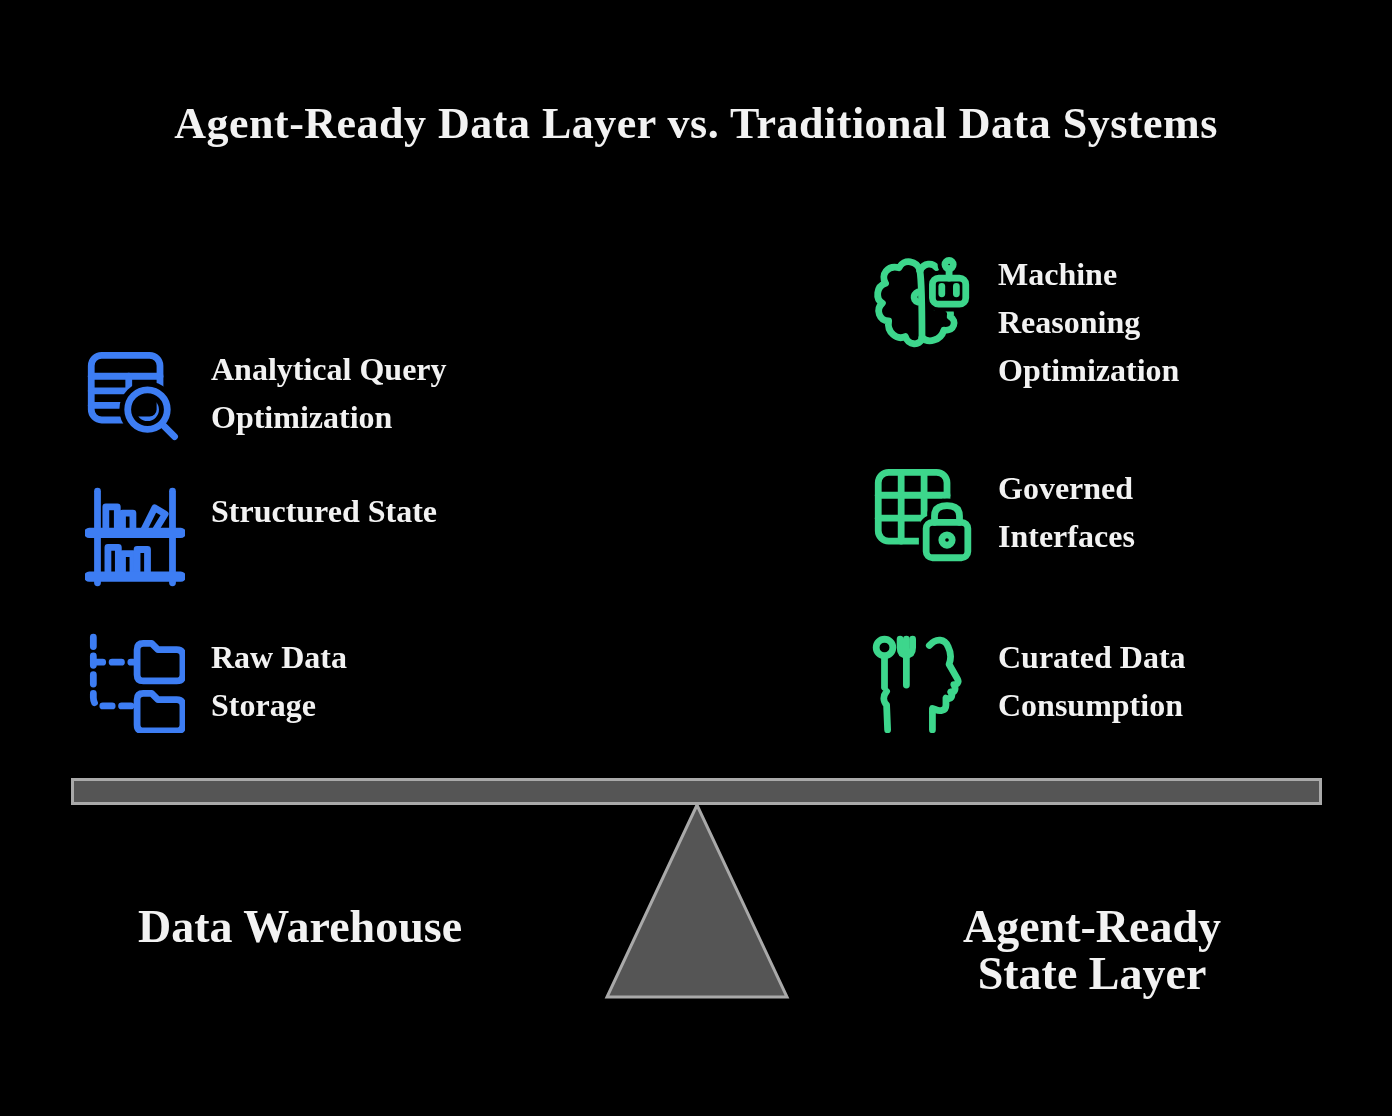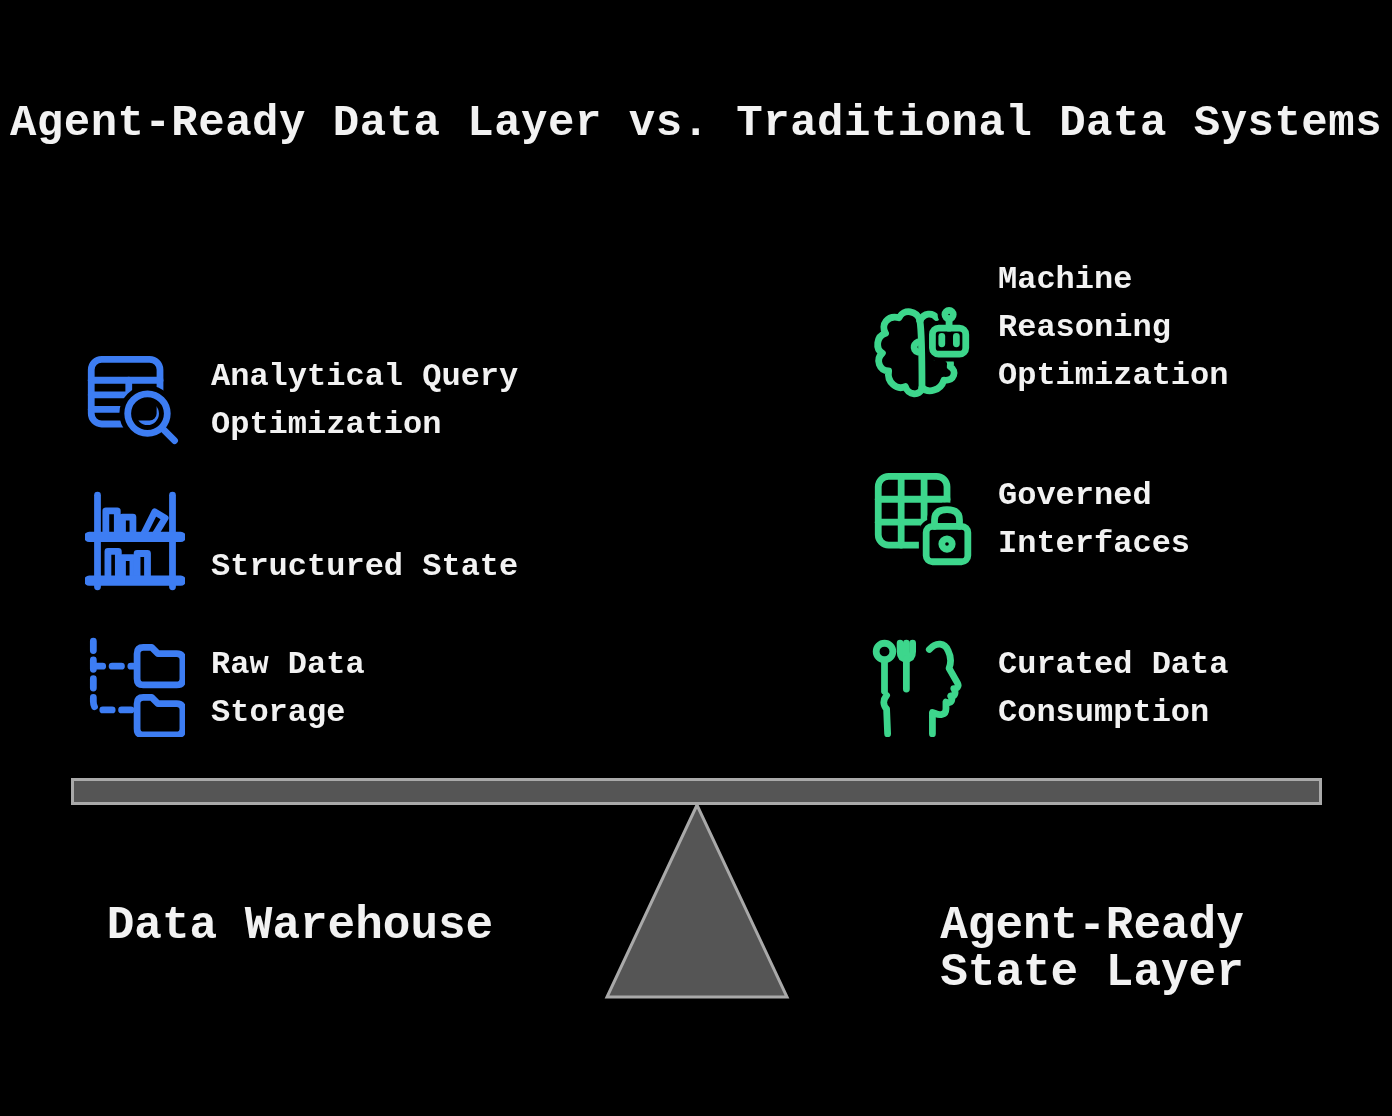--- a/index.html
+++ b/index.html
@@ -2,37 +2,37 @@
 <html style="--background: #000000; --text: #F2F2F2; --blue: #3D7DF3; --green: #3DD68C; --beam-fill: #555555; --beam-stroke: #A9A9A9;"><head>
 <meta charset="utf-8">
 <style>
   * { margin: 0; padding: 0; box-sizing: border-box; }
   html, body { background: #000; }
   .stage {
     position: relative;
     width: 1392px;
     height: 1116px;
     background: var(--background, #000);
-    font-family: Liberation Mono, monospace;
+    font-family: Liberation Serif, serif;
     overflow: hidden;
   }
   .title {
     position: absolute;
     left: 0; top: 98px;
     width: 100%;
     text-align: center;
     color: var(--text, #F2F2F2);
     font-size: 44px;
     font-weight: 700;
     letter-spacing: 0.5px;
   }
   .feature {
     position: absolute;
     display: flex;
-    align-items: flex-end;
+    align-items: flex-start;
     gap: 26px;
   }
   .icon-box { width: 100px; height: 100px; flex: 0 0 auto; }
   .icon-box svg { width: 100%; height: 100%; display: block; }
   .blue  { color: var(--blue, #3D7DF3); }
   .green { color: var(--green, #3DD68C); }
   .ic { fill: none; stroke: currentColor; stroke-width: 6.5; stroke-linecap: round; stroke-linejoin: round; }
   .ic-thick { fill: none; stroke: currentColor; stroke-width: 10; stroke-linecap: round; stroke-linejoin: round; }
   .halo { fill: var(--background, #000); stroke: var(--background, #000); stroke-width: 14; stroke-linecap: round; stroke-linejoin: round; }
   .halo-line { fill: none; stroke: var(--background, #000); stroke-width: 16; stroke-linecap: round; }

